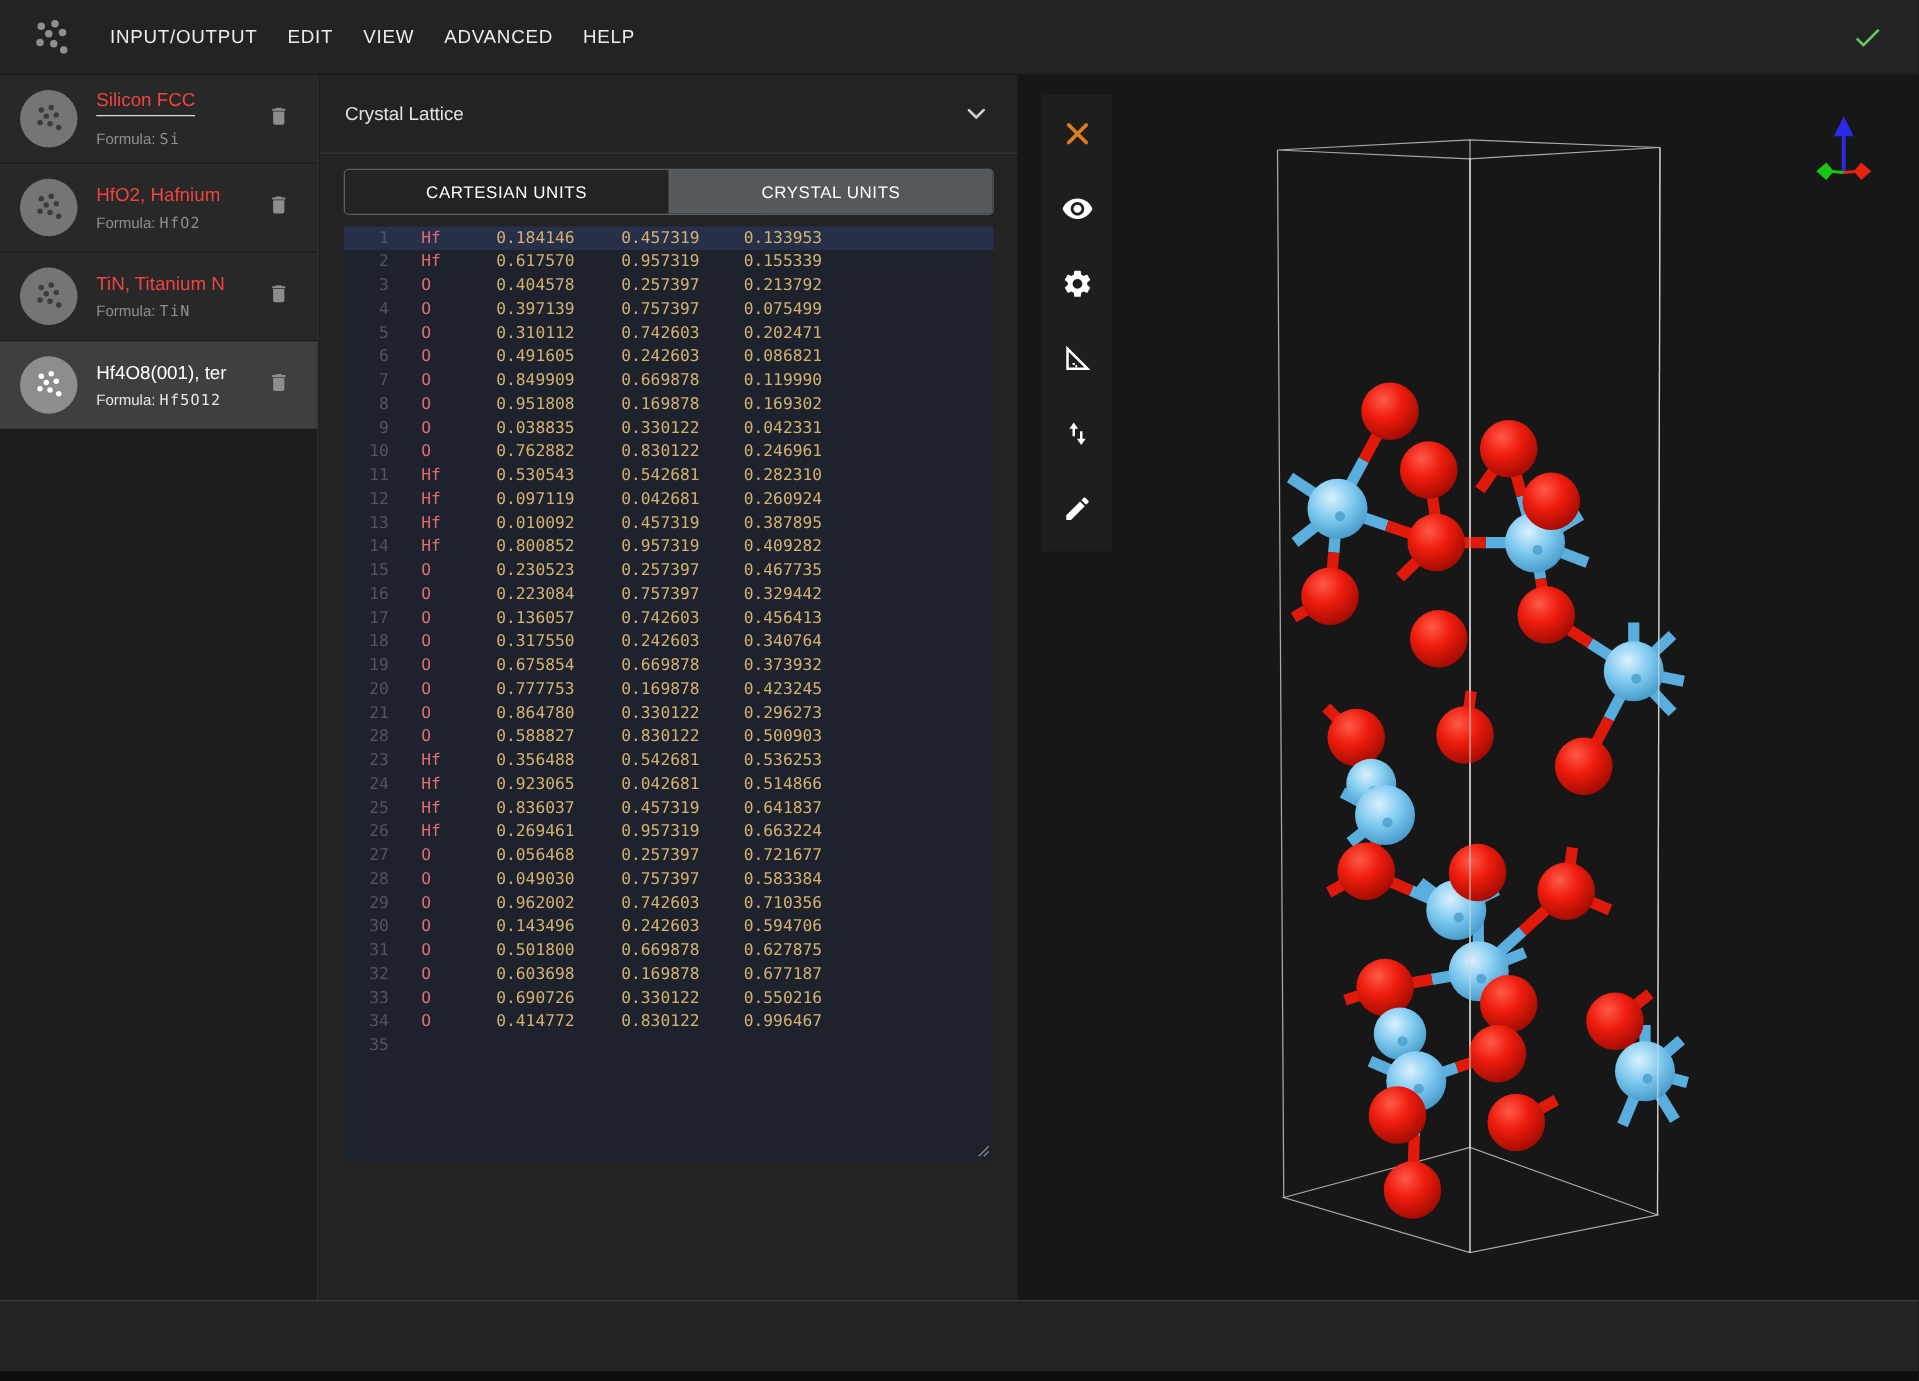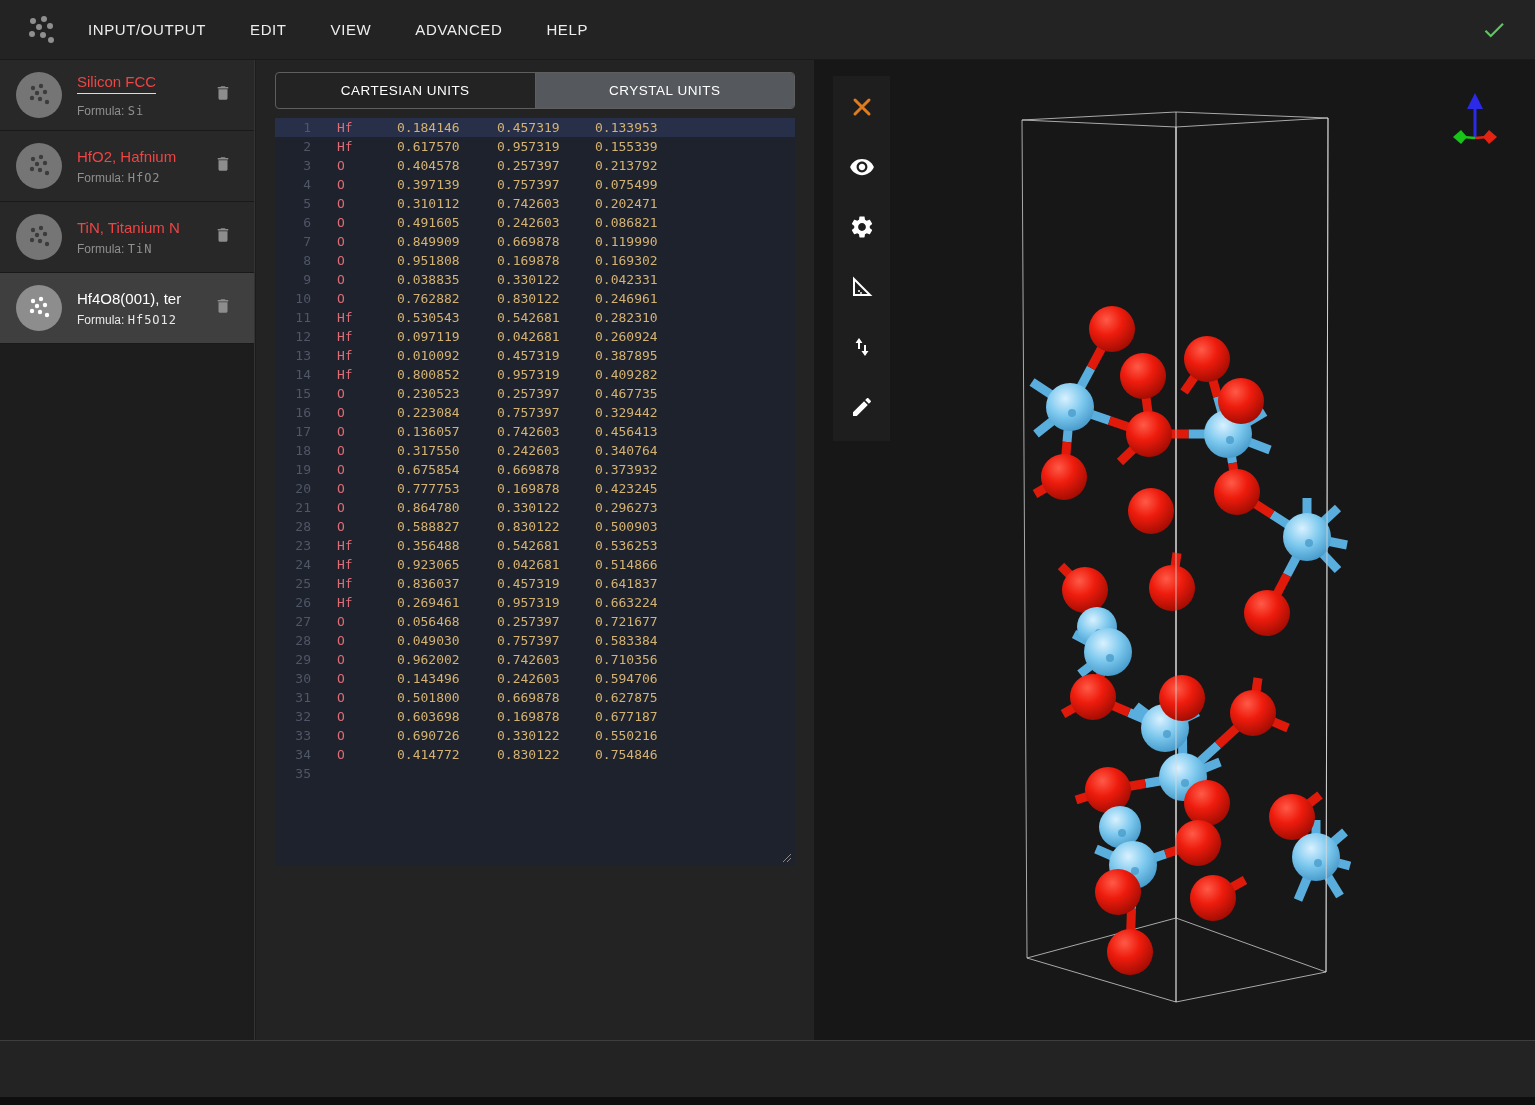--- a/index.html
+++ b/index.html
@@ -5,21 +5,21 @@
   * { margin:0; padding:0; box-sizing:border-box; }
   html,body { width:1535px; height:1105px; overflow:hidden; background:#111;
               font-family:"Liberation Sans", sans-serif; }
   .app { position:relative; width:1535px; height:1105px; background:#1d1d1d; }
 
   
   .topbar { position:absolute; left:0; top:0; width:1535px; height:60px;
             background:#232323; display:flex; align-items:center; z-index:30;
             border-bottom:1px solid #1a1a1a; }
   .logo { width:34px; height:34px; margin-left:24px; margin-right:28px; }
-  .menu { display:flex; align-items:center; gap:40px; }
+  .menu { display:flex; align-items:center; gap:20px; }
   .menu-item { color:#ededed; font-size:15px; font-weight:500; letter-spacing:.6px;
                cursor:pointer; padding:6px 2px; }
   .topbar-right { margin-left:auto; margin-right:28px; display:flex; align-items:center; }
 
   
   .sidebar { position:absolute; left:0; top:60px; width:255px; height:980px;
              background:#1d1d1d; border-right:1px solid #333; z-index:20; }
   .mat-item { position:relative; height:71px; background:#282828;
               border-bottom:1px solid #191919; display:flex; align-items:center;
               padding-left:16px; cursor:pointer; }
@@ -216,20 +216,26 @@
      </div>
      <div class="trash-btn"><svg width="18" height="22" viewBox="0 0 24 24" fill="#8d8d8d">
      <path d="M6 19c0 1.1.9 2 2 2h8c1.1 0 2-.9 2-2V7H6v12zM19 4h-3.5l-1-1h-5l-1 1H5v2h14V4z"></path>
    </svg></div>
         </div>
       </div>
   </div>
 
   <div class="middle">
 
+    <div class="section-header sh-lattice">
+      <span class="section-title">Crystal Lattice</span>
+      <svg class="chev" viewBox="0 0 14 9">
+        <path d="M1 1 L7 7 L13 1" fill="none" stroke="#cfcfcf" stroke-width="2" stroke-linecap="round"></path>
+      </svg>
+    </div>
 
 
     <div class="tabs">
       <div class="tab">CARTESIAN UNITS</div>
       <div class="tab active">CRYSTAL UNITS</div>
     </div>
 
     <div class="editor" id="basis-editor">
       <div class="erow active">
           <span class="ln">1</span>
@@ -460,21 +466,21 @@
      <span class="el">O</span>
      <span class="v1">0.690726</span>
      <span class="v2">0.330122</span>
      <span class="v3">0.550216</span>
         </div>
         <div class="erow">
           <span class="ln">34</span>
      <span class="el">O</span>
      <span class="v1">0.414772</span>
      <span class="v2">0.830122</span>
-     <span class="v3">0.754846</span>
+     <span class="v3">0.996467</span>
         </div>
         <div class="erow">
           <span class="ln">35</span>
      <span class="el"></span>
      <span class="v1"></span>
      <span class="v2"></span>
      <span class="v3"></span>
         </div>
         <svg class="resize-handle" viewBox="0 0 12 12">
         <path d="M3 11 L11 3 M7 11 L11 7" stroke="#8a8a8a" stroke-width="1" fill="none"></path>

